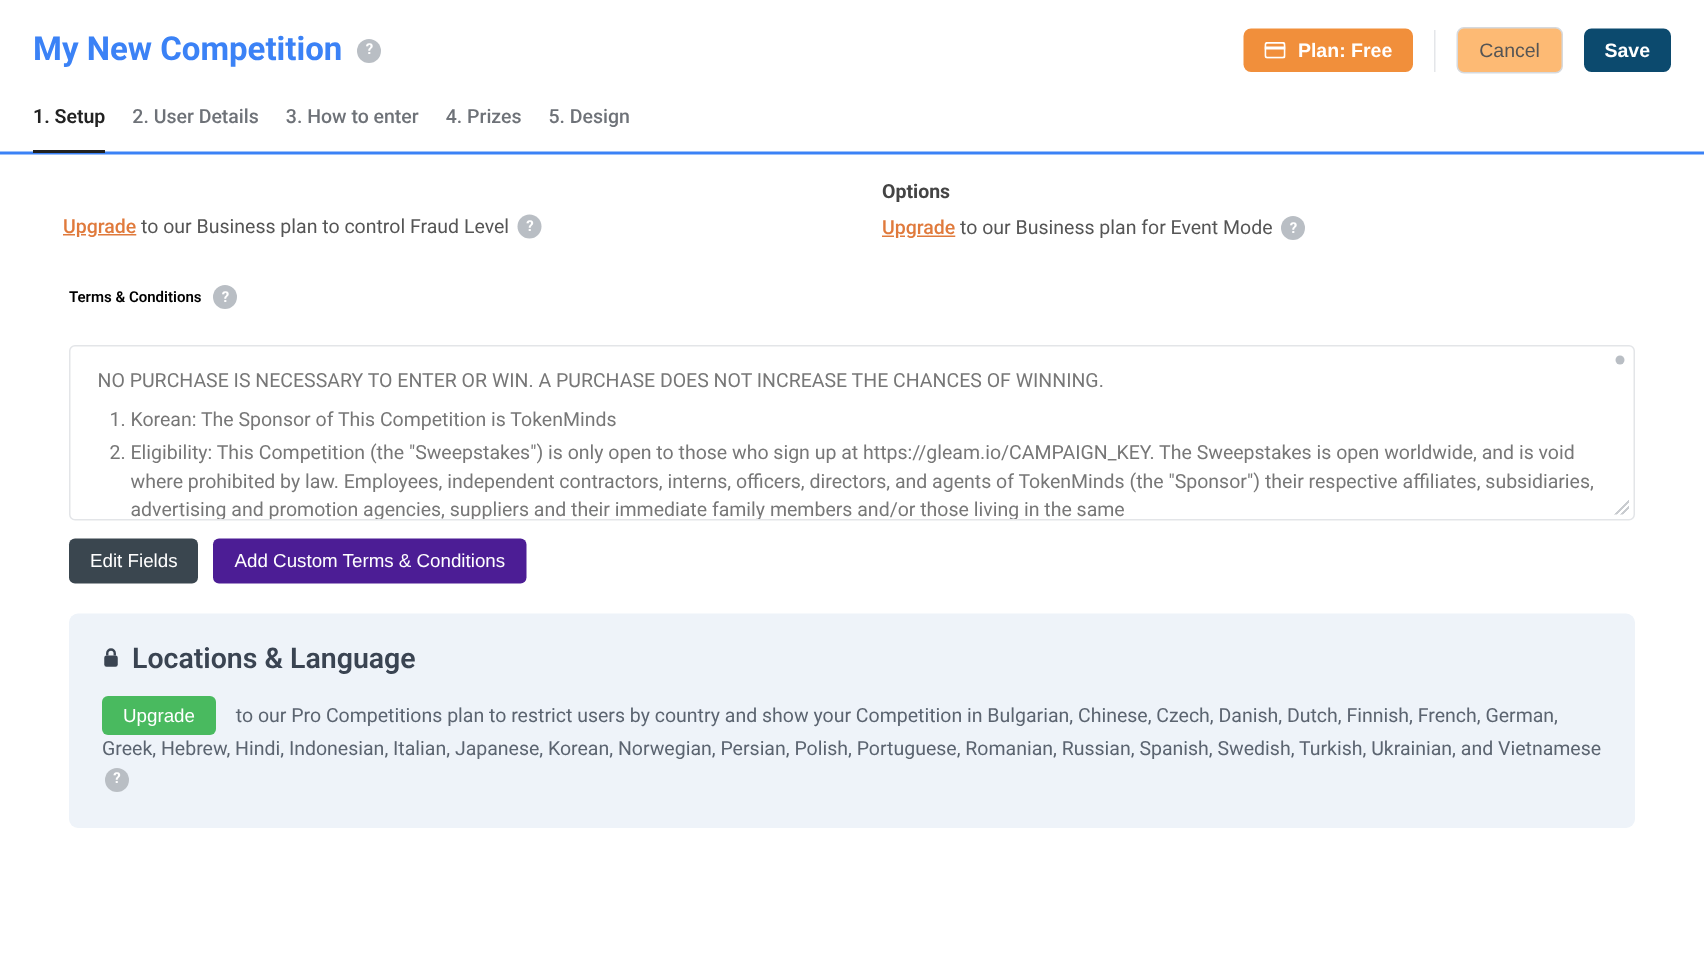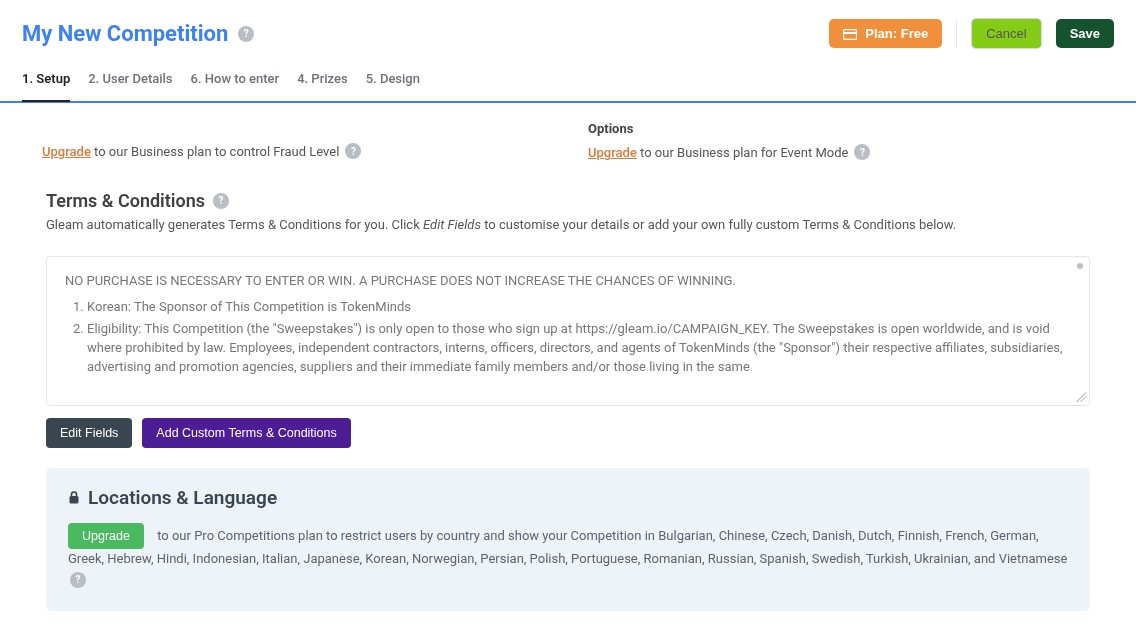--- a/index.html
+++ b/index.html
@@ -59,31 +59,30 @@
     border-radius: 5px;
     font-size: 13px;
     font-weight: 600;
     cursor: pointer;
     border: none;
     line-height: 1;
   }
   .btn-plan {
     background: #f18f3b;
     color: #fff;
-    align-items: flex-end;
   }
   .btn-plan svg { display: block; }
   .btn-cancel {
-    background: #84cc16;
+    background: #fdba74;
     color: #555;
     border: 1px solid #d6d9dd;
     font-weight: 500;
   }
   .btn-save {
-    background: #14532d;
+    background: #0c4a6e;
     color: #fff;
   }
   .tabs {
     display: flex;
     gap: 18px;
     padding: 0 22px;
     border-bottom: 2px solid #3b82f6;
     font-size: 13px;
     color: #6e7278;
   }
@@ -133,35 +132,35 @@
     padding: 14px 24px;
     border-top: 1px solid #eceef0;
   }
   .section-head {
     display: flex;
     align-items: center;
     gap: 8px;
     margin-bottom: 6px;
   }
   .section-title {
-    font-size: 18px;
+    font-size: 10px;
     font-weight: 600;
-    color: #404040;
+    color: #000000;
   }
   .section-desc {
     font-size: 13px;
     color: #555;
   }
   .section-desc em { font-style: italic; }
   .terms-box {
     margin: 24px 0 12px 0;
     border: 1px solid #e3e5e8;
     border-radius: 4px;
     padding: 16px 18px 14px 18px;
-    height: 150px;
+    height: 117px;
     overflow: hidden;
     font-size: 13px;
     color: #777;
     position: relative;
     background: #fff;
   }
   .terms-intro {
     margin-bottom: 10px;
   }
   .terms-list {
@@ -272,21 +271,21 @@
     </button>
     <span class="divider-v"></span>
     <button class="btn btn-cancel">Cancel</button>
     <button class="btn btn-save">Save</button>
   </div>
 </div>
 
 <div class="tabs">
   <div class="tab active">1. Setup</div>
   <div class="tab">2. User Details</div>
-  <div class="tab">6. How to enter</div>
+  <div class="tab">3. How to enter</div>
   <div class="tab">4. Prizes</div>
   <div class="tab">5. Design</div>
 </div>
 
 <div class="content">
 
   <div class="row-two">
     <div class="col" style="padding-top:22px;">
       <span class="msg-line">
         <span>
@@ -305,23 +304,20 @@
       </span>
     </div>
   </div>
 
   <div class="section" style="border-top:none; padding-left:4px; padding-right:4px;">
     <div style="padding: 0 20px;">
       <div class="section-head">
         <span class="section-title">Terms &amp; Conditions</span>
         <span class="help-icon">?</span>
       </div>
-      <div class="section-desc">
-        <span>Gleam automatically generates Terms &amp; Conditions for you. Click </span><em>Edit Fields</em><span> to customise your details or add your own fully custom Terms &amp; Conditions below.</span>
-      </div>
     </div>
 
     <div style="padding: 0 20px;">
       <div class="terms-box">
         <span class="resize-dot"></span>
         <div class="terms-intro">NO PURCHASE IS NECESSARY TO ENTER OR WIN. A PURCHASE DOES NOT INCREASE THE CHANCES OF WINNING.</div>
         <ol class="terms-list">
           <li>Korean: The Sponsor of This Competition is TokenMinds</li>
           <li>Eligibility: This Competition (the "Sweepstakes") is only open to those who sign up at https://gleam.io/CAMPAIGN_KEY. The Sweepstakes is open worldwide, and is void where prohibited by law. Employees, independent contractors, interns, officers, directors, and agents of TokenMinds (the "Sponsor") their respective affiliates, subsidiaries, advertising and promotion agencies, suppliers and their immediate family members and/or those living in the same</li>
         </ol>

